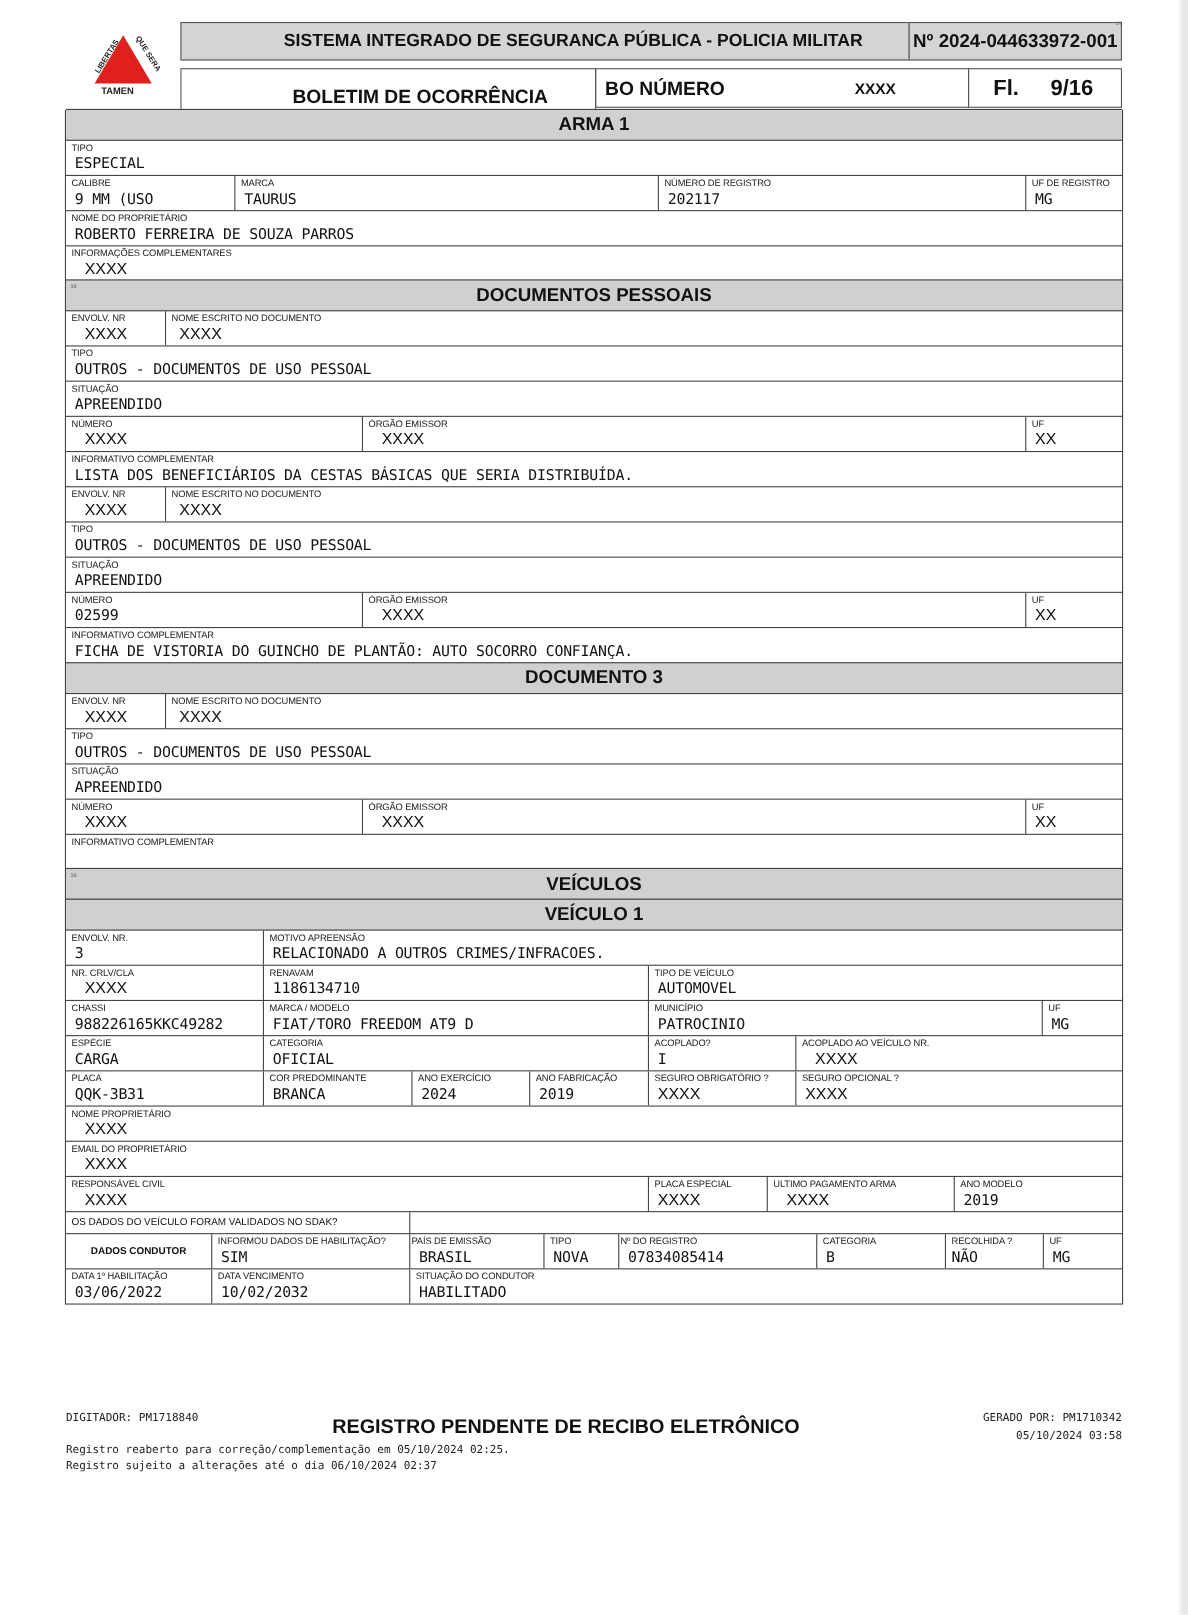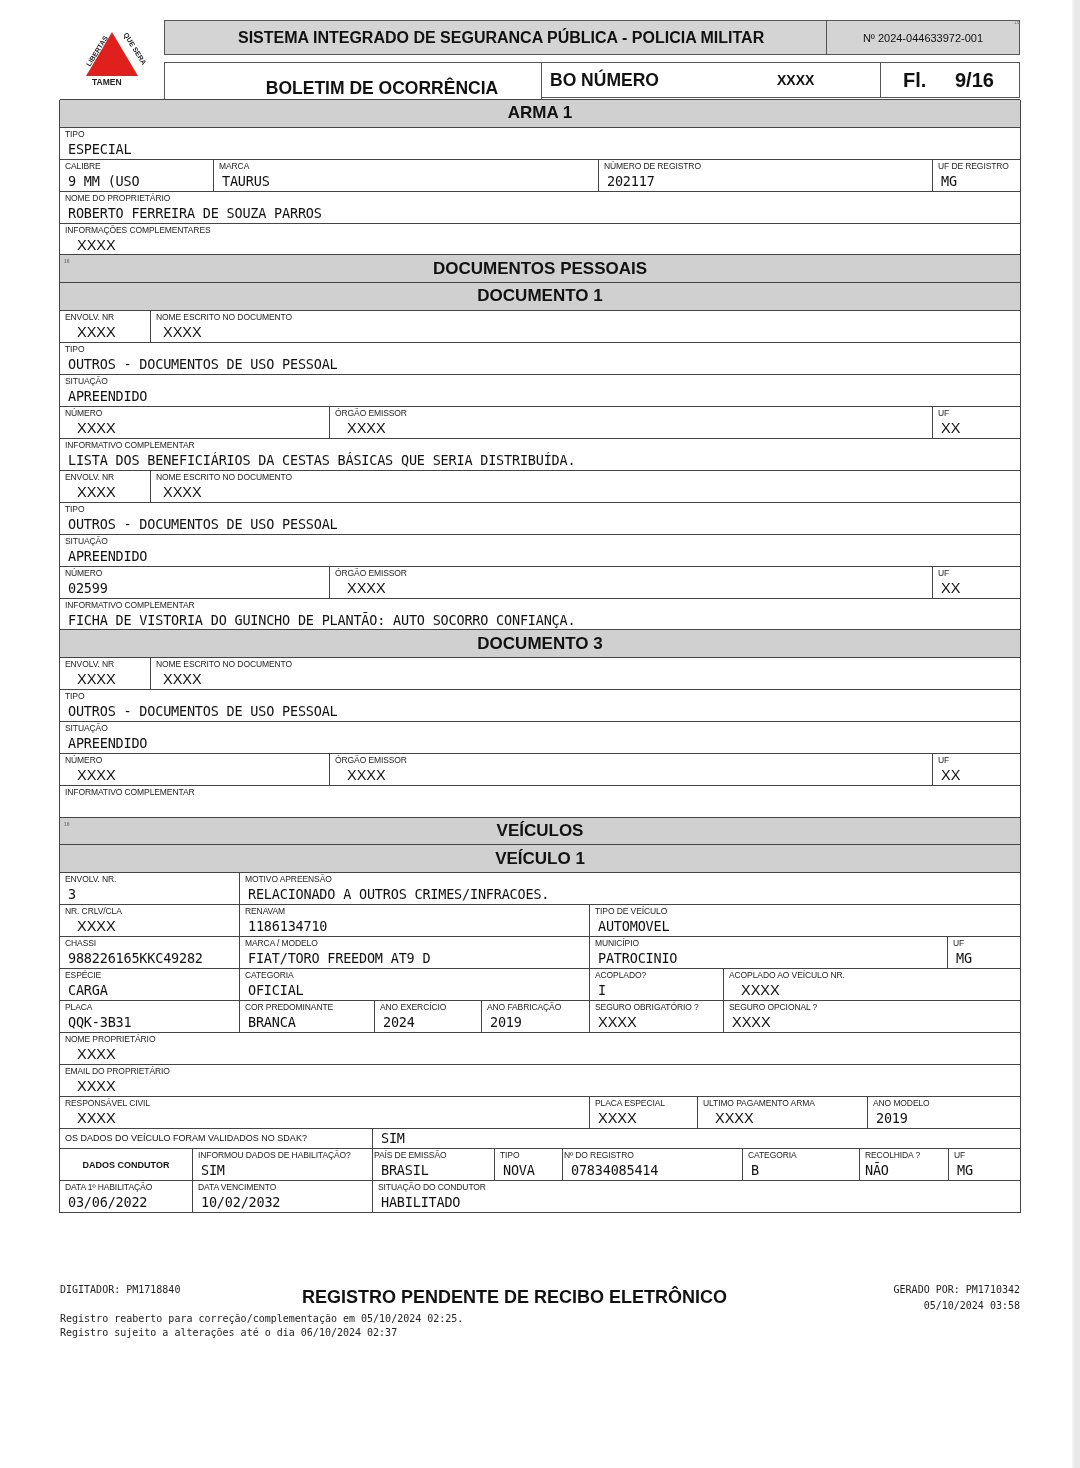--- a/index.html
+++ b/index.html
@@ -42,24 +42,24 @@
 <div class="logo">
   <svg width="68" height="66" viewBox="0 0 68 66">
     <polygon points="34,10 60,54 8,54" fill="#e0201c"></polygon>
     <text x="7" y="40" font-size="7" font-family="Liberation Sans, sans-serif" font-weight="bold" fill="#222" transform="rotate(-58 14 38)">LIBERTAS</text>
     <text x="40" y="14" font-size="7" font-family="Liberation Sans, sans-serif" font-weight="bold" fill="#222" transform="rotate(58 44 18)">QUE SERA</text>
     <text x="14" y="63" font-size="8.5" font-family="Liberation Sans, sans-serif" font-weight="bold" fill="#222">TAMEN</text>
   </svg>
 </div>
 
 <div class="hbox h-gray" style="left:164px; top:20px; width:663px; height:35px;">
-  <span class="h-title" style="margin-left:73px; font-size:16px;">SISTEMA INTEGRADO DE SEGURANCA PÚBLICA -  POLICIA MILITAR</span>
+  <span class="h-title" style="margin-left:93px; font-size:16px;">SISTEMA INTEGRADO DE SEGURANCA PÚBLICA -  POLICIA MILITAR</span>
 </div>
 <div class="hbox h-gray" style="left:826px; top:20px; width:194px; height:35px; justify-content:center;">
-  <span style="font-weight:normal; font-size:11px;">Nº 2024-044633972-001</span>
+  <span style="font-weight:bold; font-size:17px;">Nº 2024-044633972-001</span>
 </div>
 <span class="tiny-mark" style="left:1014px; top:19px;">16</span>
 
 <div class="hbox" style="left:164px; top:62px; width:378px; height:52px; justify-content:center;">
   <span class="h-title" style="font-size:17.5px; margin-left:58px;">BOLETIM DE OCORRÊNCIA</span>
 </div>
 <div class="hbox" style="left:541px; top:62px; width:340px; height:36px;">
   <span class="h-title" style="font-size:17.5px; margin-left:8px;">BO NÚMERO</span>
   <span style="font-weight:bold; font-size:14px; position:absolute; left:235px;">XXXX</span>
 </div>
@@ -108,23 +108,20 @@
       <span class="lbl">INFORMAÇÕES COMPLEMENTARES</span>
       <span class="val sans">XXXX</span>
     </div>
   </div>
 
   <div class="sec">
     <span class="tiny-mark">16</span>
     <span>DOCUMENTOS PESSOAIS</span>
   </div>
 
-  <div class="sec">
-      <span>DOCUMENTO 1</span>
-    </div>
   <div class="row">
     <div class="cell" style="width:91px">
         <span class="lbl">ENVOLV. NR</span>
         <span class="val sans">XXXX</span>
       </div>
     <div class="cell" style="flex:1">
         <span class="lbl">NOME ESCRITO NO DOCUMENTO</span>
         <span class="val sans2">XXXX</span>
       </div>
   </div>
@@ -366,21 +363,21 @@
       </div>
     <div class="cell" style="width:170px">
         <span class="lbl">ULTIMO PAGAMENTO ARMA</span>
         <span class="val sans">XXXX</span>
       </div>
     <div class="cell" style="flex:1">
         <span class="lbl">ANO MODELO</span>
         <span class="val">2019</span>
       </div>
   </div>
-  <div class="row" style="height:20px;">
+  <div class="row" style="height:20px;flex-direction:column;">
     <div class="cell" style="width:313px">
         <span class="inline-lbl" style="top:4px">OS DADOS DO VEÍCULO FORAM VALIDADOS NO SDAK?</span>
       </div>
     <div class="cell" style="flex:1">
         <span class="val" style="top:1px">SIM</span>
       </div>
   </div>
   <div class="row">
     <div class="cell" style="width:133px">
         <span class="center-bold">DADOS CONDUTOR</span>

